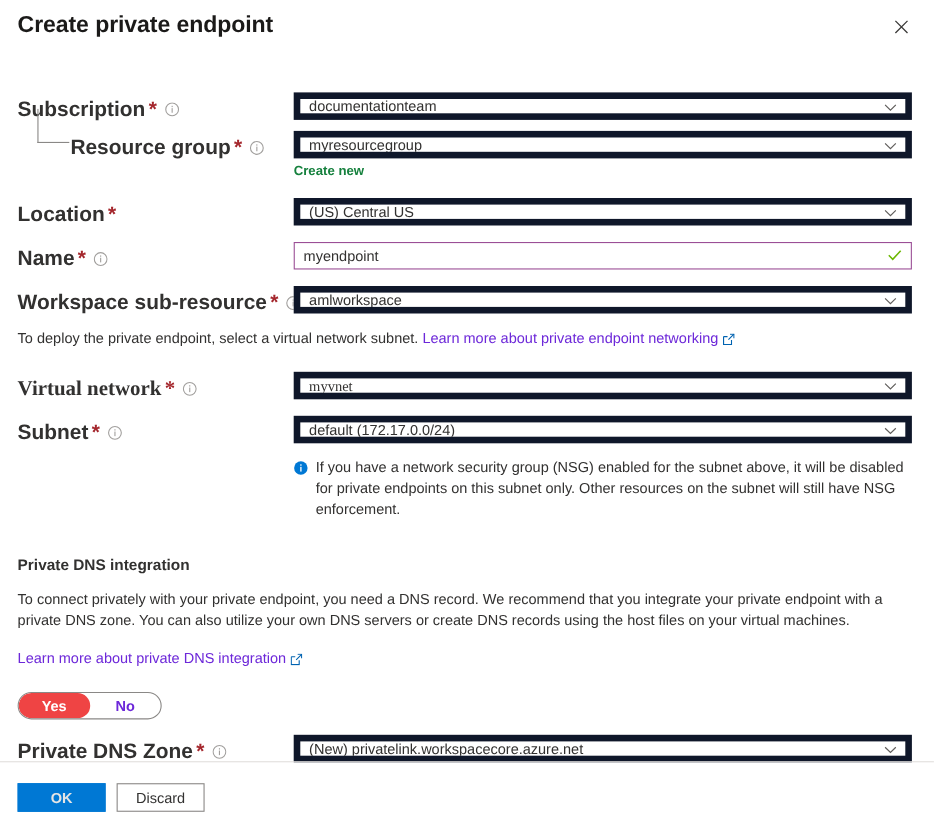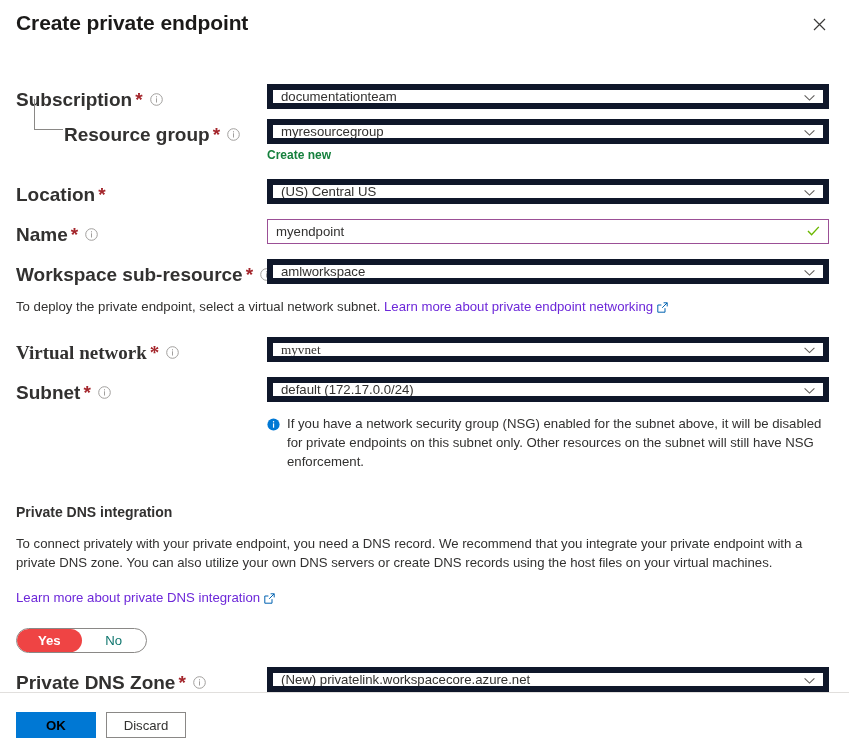--- a/index.html
+++ b/index.html
@@ -205,22 +205,22 @@
     cursor: pointer;
     padding: 0;
   }
   .toggle-opt {
     flex: 1 1 50%;
     height: 100%;
     display: flex;
     align-items: center;
     justify-content: center;
     font-size: 13.2px;
-    font-weight: 400;
-    color: #0f766e;
+    font-weight: 700;
+    color: #6d28d9;
     box-sizing: border-box;
     border-radius: 13px;
   }
   .toggle-opt.on {
     background: #ef4444;
     color: #ffffff;
     font-weight: 600;
   }
 
   
@@ -244,21 +244,21 @@
     font-family: "Liberation Sans", sans-serif;
     display: inline-flex;
     align-items: center;
     justify-content: center;
     box-sizing: border-box;
     cursor: pointer;
     padding: 0 14px;
   }
   .btn-primary {
     background: #0078d4;
-    color: #000000;
+    color: #e5e5e5;
     border: 1px solid #0078d4;
     font-weight: 600;
   }
   .btn-secondary {
     background: #ffffff;
     color: #323130;
     border: 1px solid #8a8886;
     font-weight: 400;
   }
 </style>

